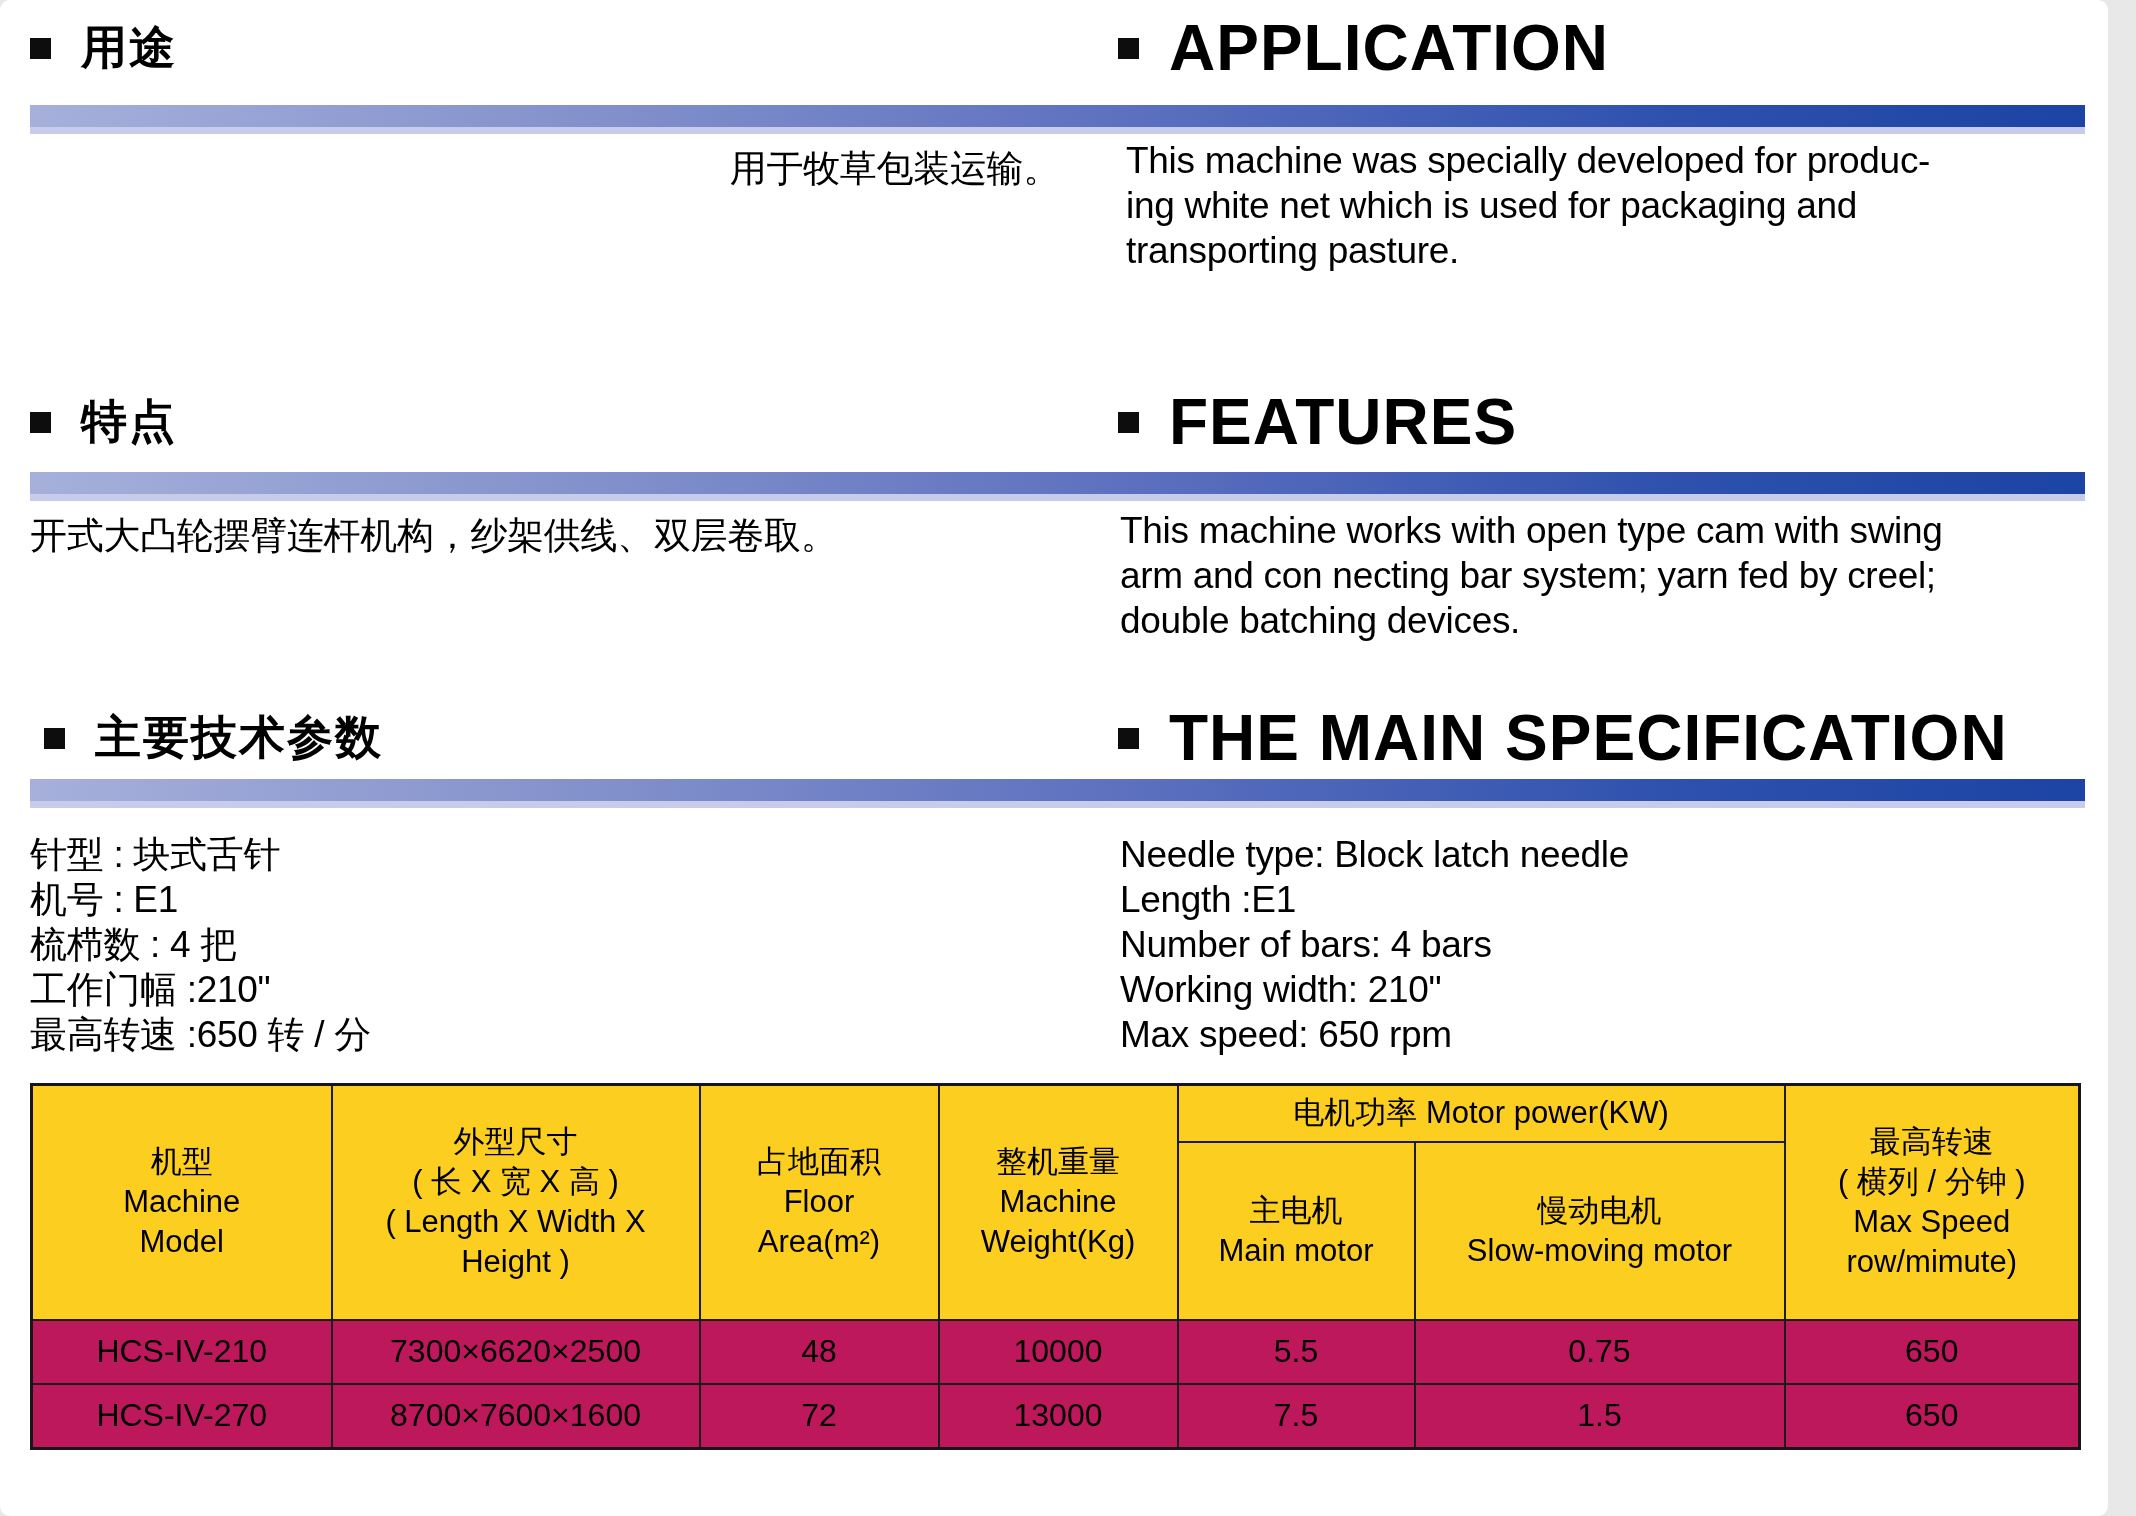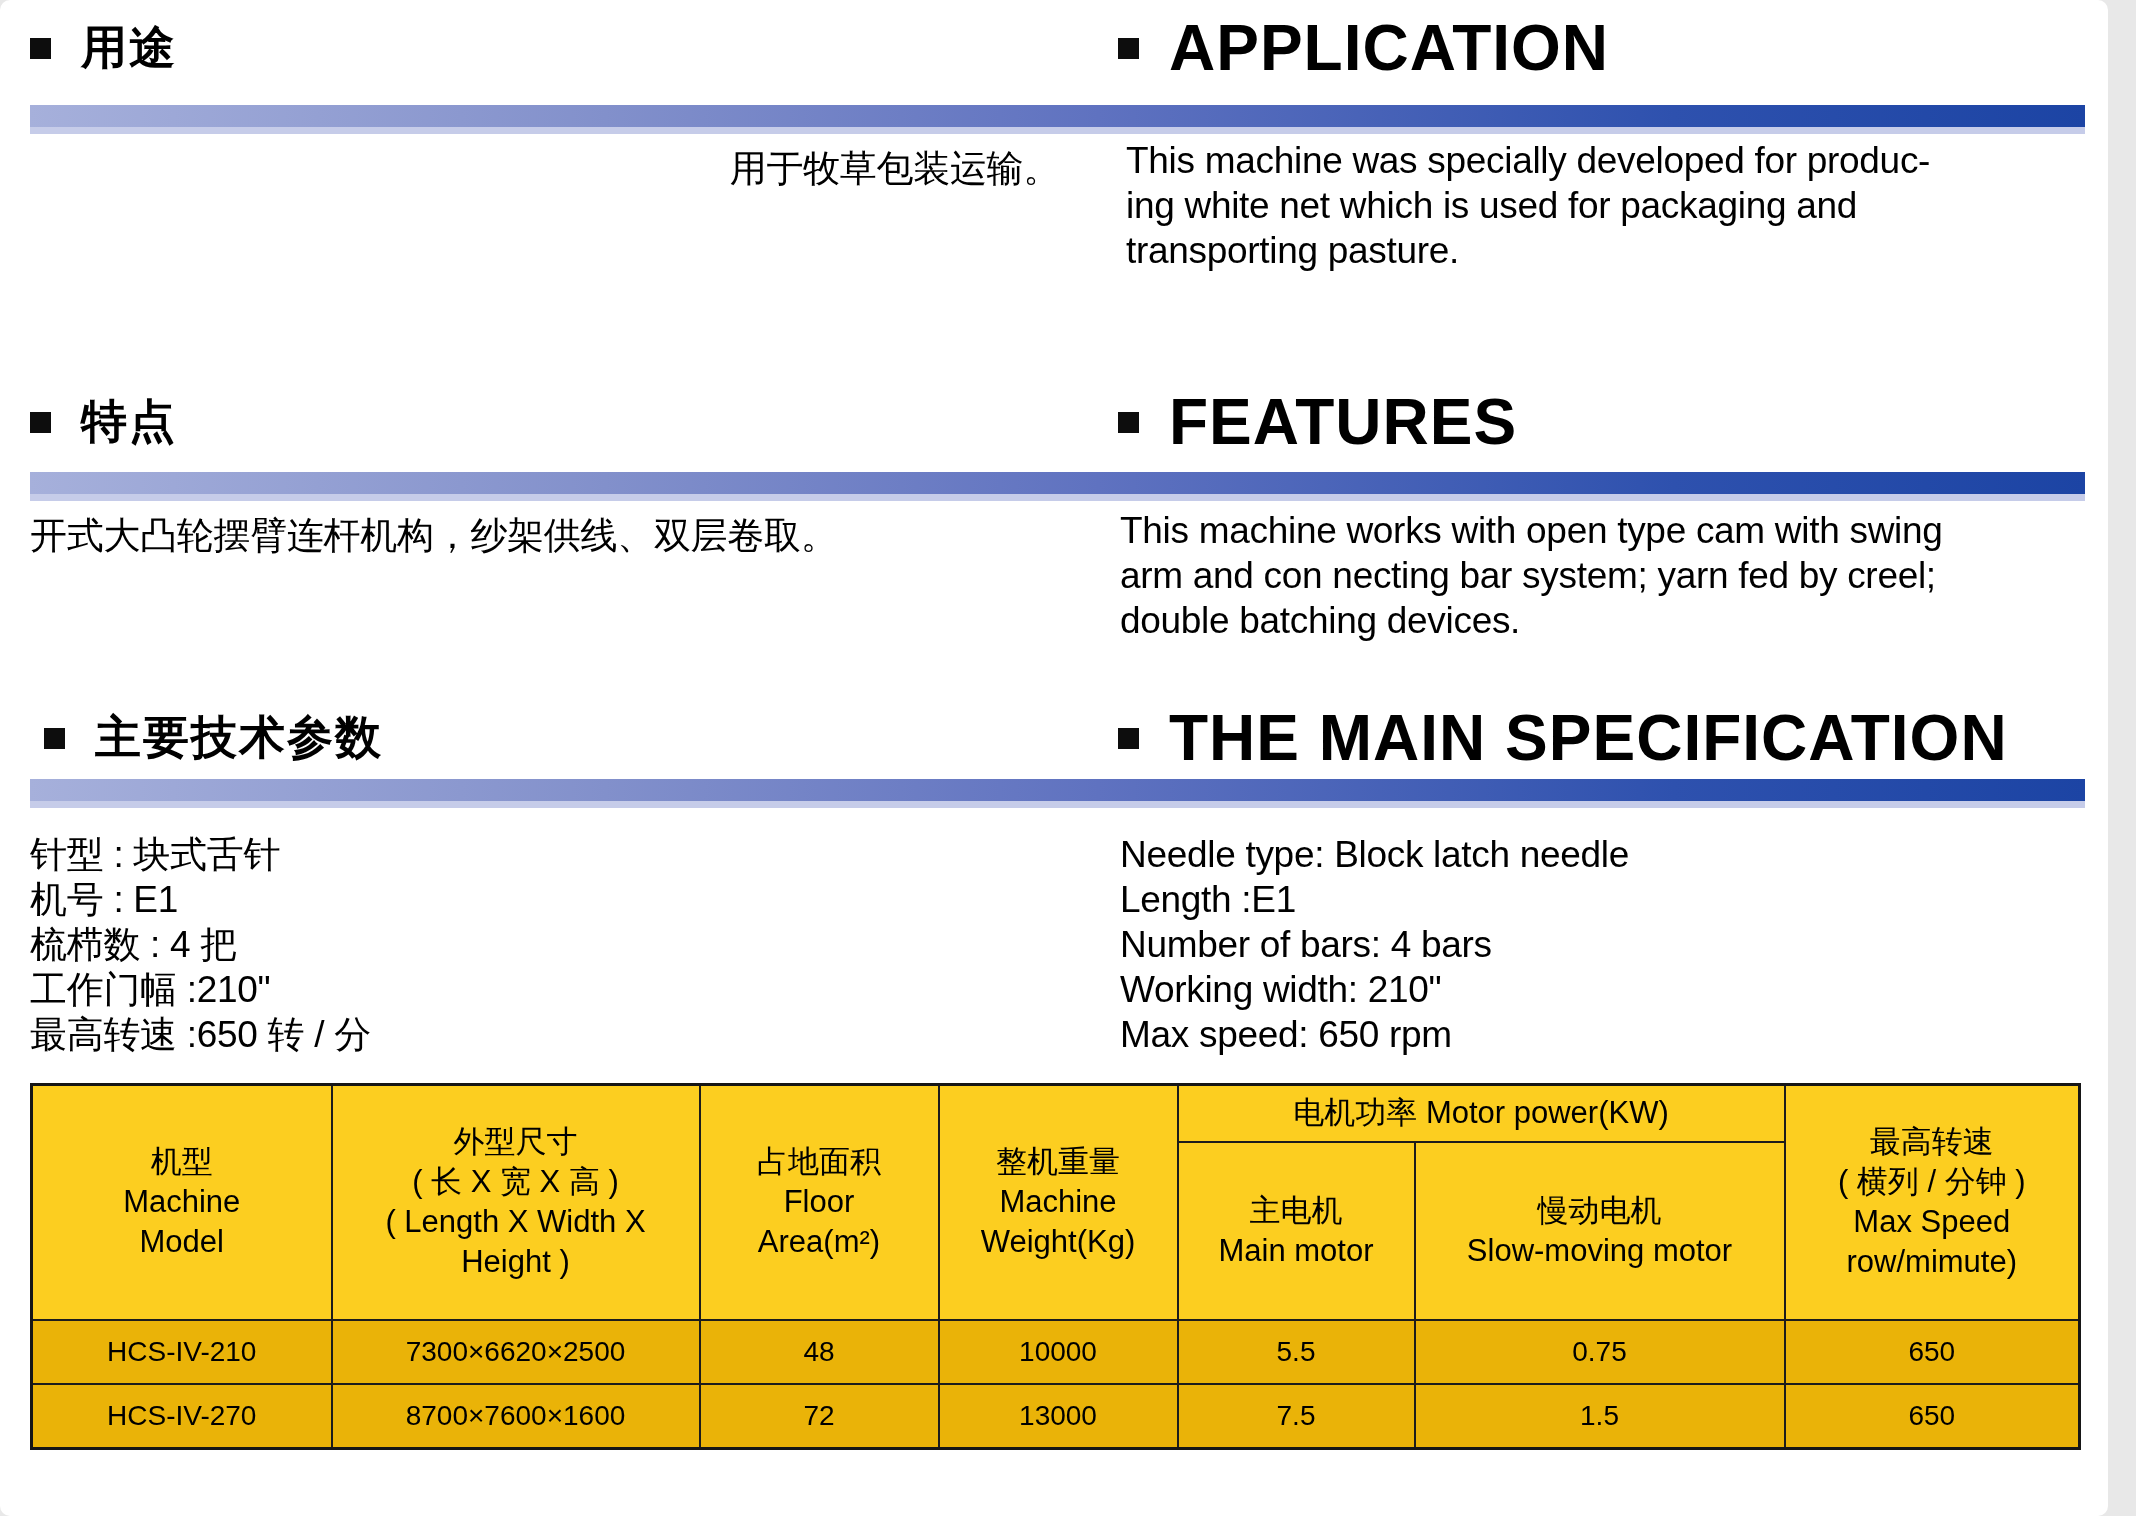--- a/index.html
+++ b/index.html
@@ -58,23 +58,23 @@
     overflow:hidden;
   }
   .spec-table th {
     background:#fcce20;
     font-weight:normal;
     font-size:31px; line-height:40px;
   }
   .spec-table tr.hrow-1 { height:57px; }
   .spec-table tr.hrow-2 { height:178px; }
   .spec-table td {
-    font-size:28px;
+    font-size:32px;
     height:62px;
-    background:#eab308;
+    background:#be185d;
   }
   .hcell-line { white-space:nowrap; }
 </style>
 </head>
 <body>
 
 <div class="page">
 
   <div class="sec-heading" style="left:30px; top:16px;">
     <div class="sq"></div>

